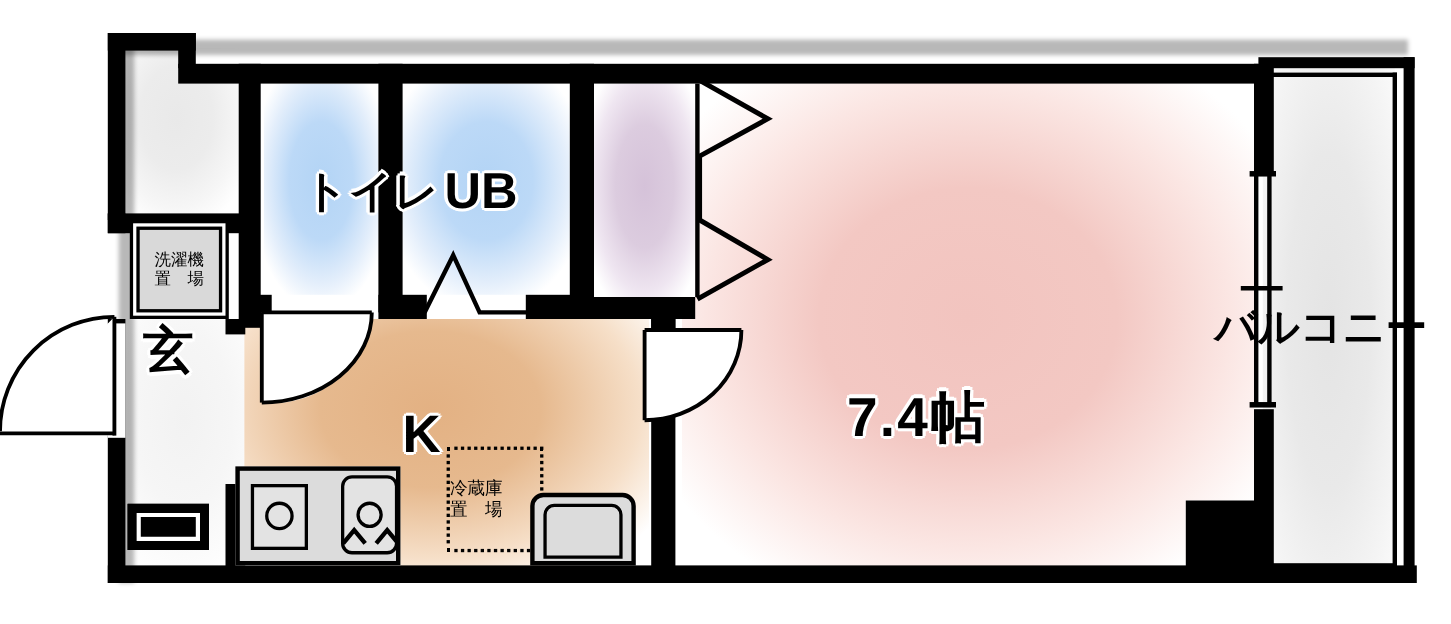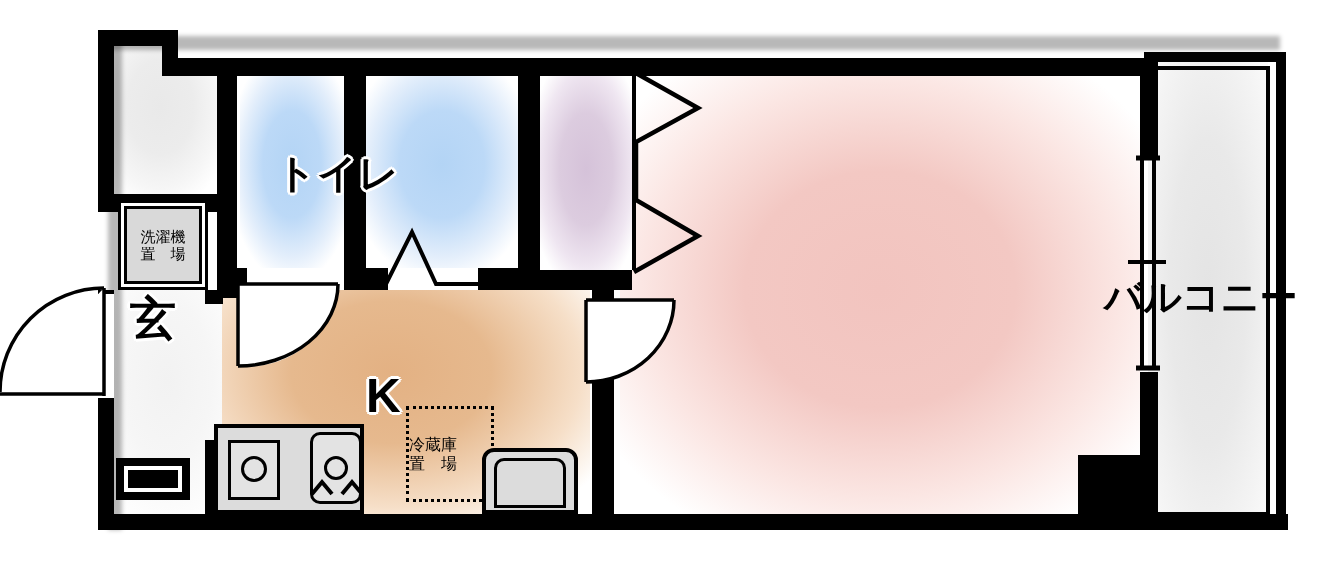--- a/index.html
+++ b/index.html
@@ -229,22 +229,24 @@
   <svg style="left:1134px;top:152px;width:32px;height:222px;">
     <line x1="8" y1="4" x2="8" y2="218" stroke="#000" stroke-width="4"></line>
     <line x1="20" y1="4" x2="20" y2="218" stroke="#000" stroke-width="4"></line>
     <line x1="2" y1="6" x2="26" y2="6" stroke="#000" stroke-width="5"></line>
     <line x1="2" y1="216" x2="26" y2="216" stroke="#000" stroke-width="5"></line>
     <line x1="-6" y1="110" x2="32" y2="110" stroke="#000" stroke-width="4"></line>
   </svg>
 
   <div class="lbl lbl-mid" style="left:240px;top:146px;margin-left:36px;">トイレ</div>
 
+  <div class="lbl lbl-big" style="left:404px;top:146px;">UB</div>
 
 
   <div class="lbl lbl-big" style="left:130px;top:288px;">玄</div>
 
   <div class="lbl lbl-k" style="left:366px;top:368px;">K</div>
 
+  <div class="lbl lbl-room" style="left:770px;top:346px;">7.4帖</div>
 
   <div class="lbl-plain lbl-bal" style="left:1104px;top:272px;">バルコニー</div>
 
 </div>
 
 </body></html>

